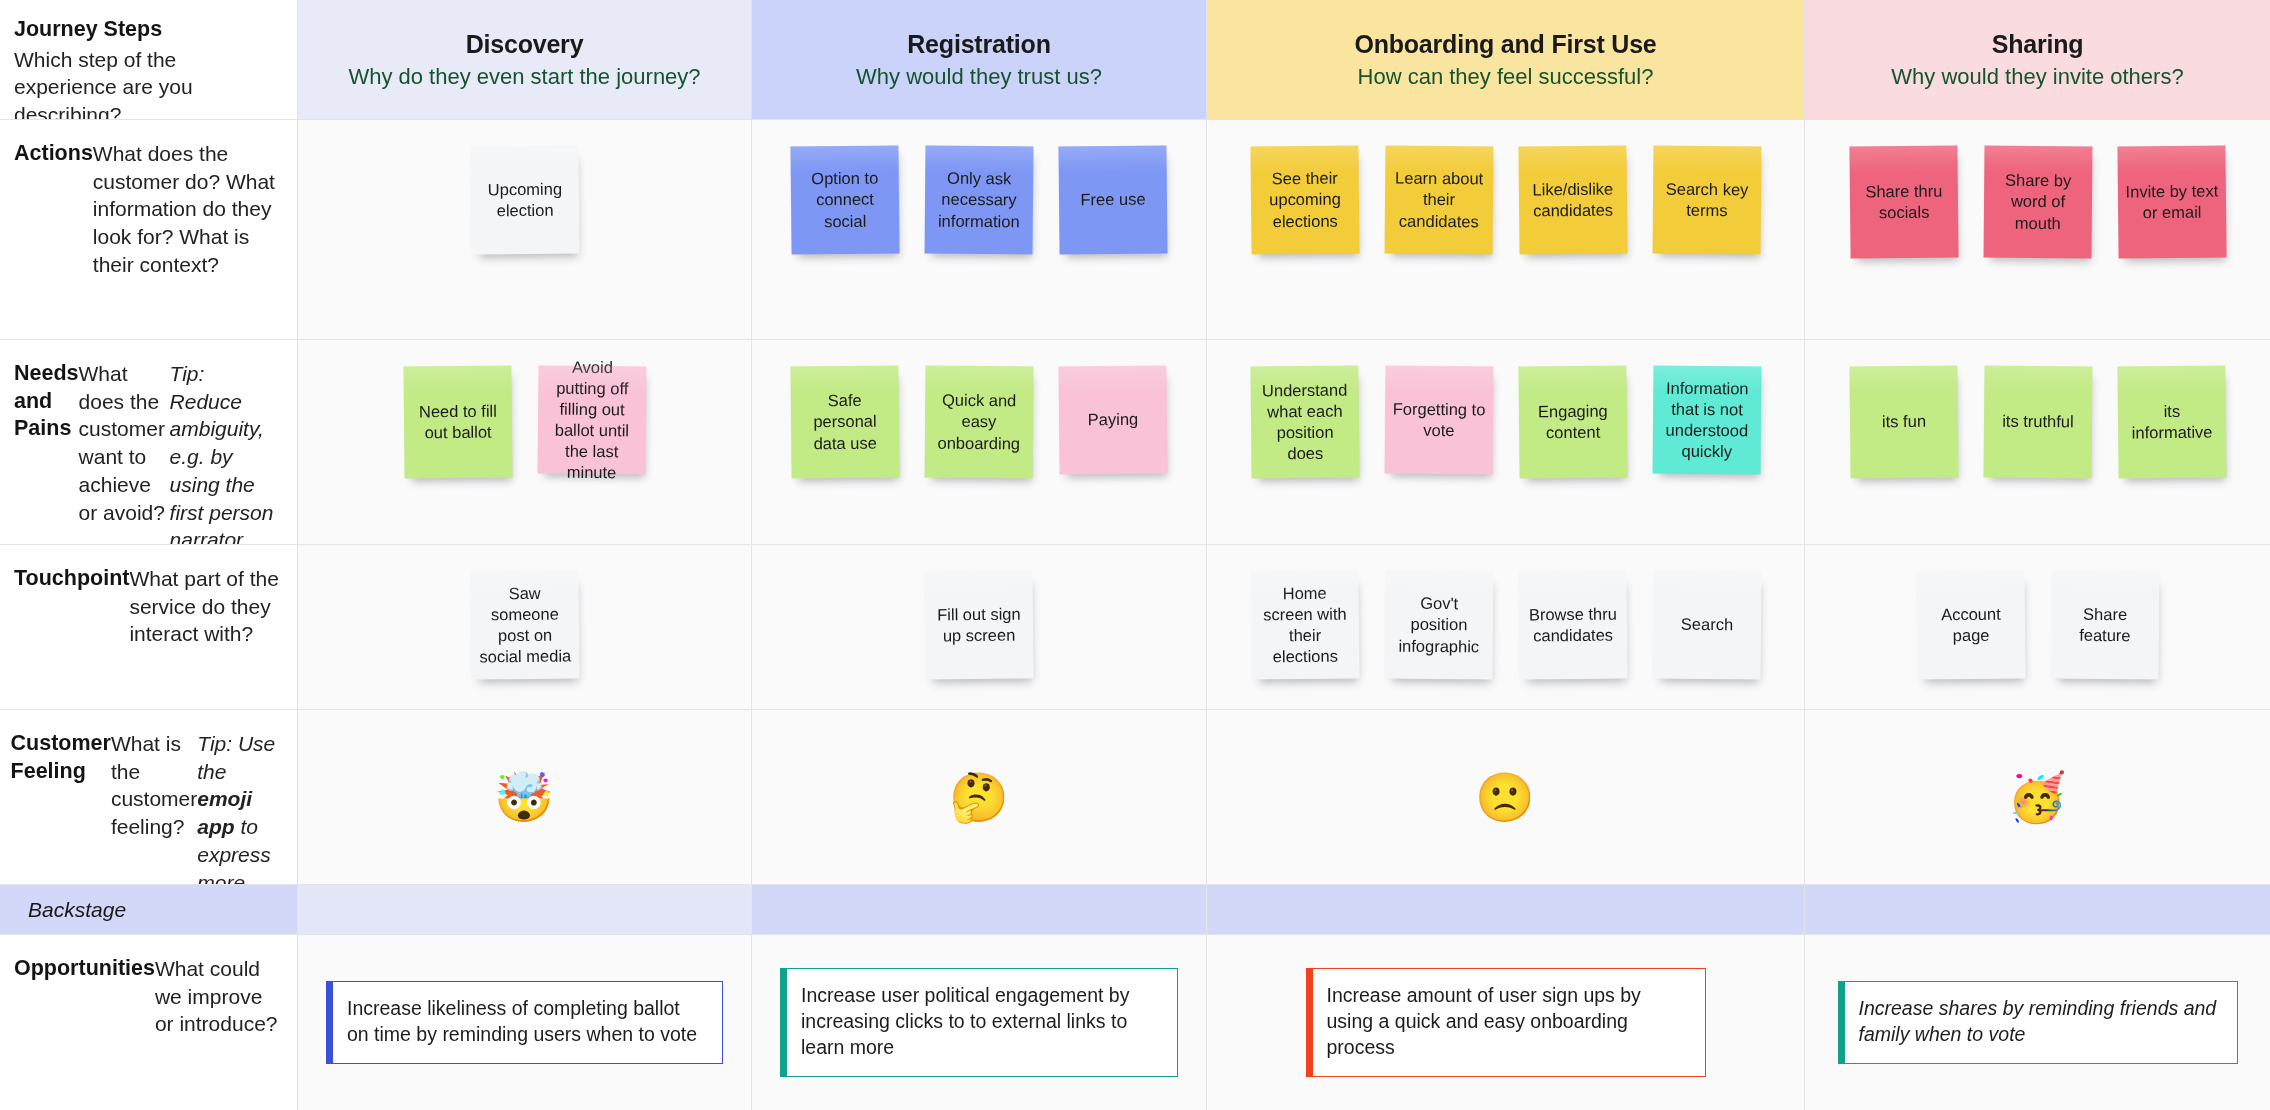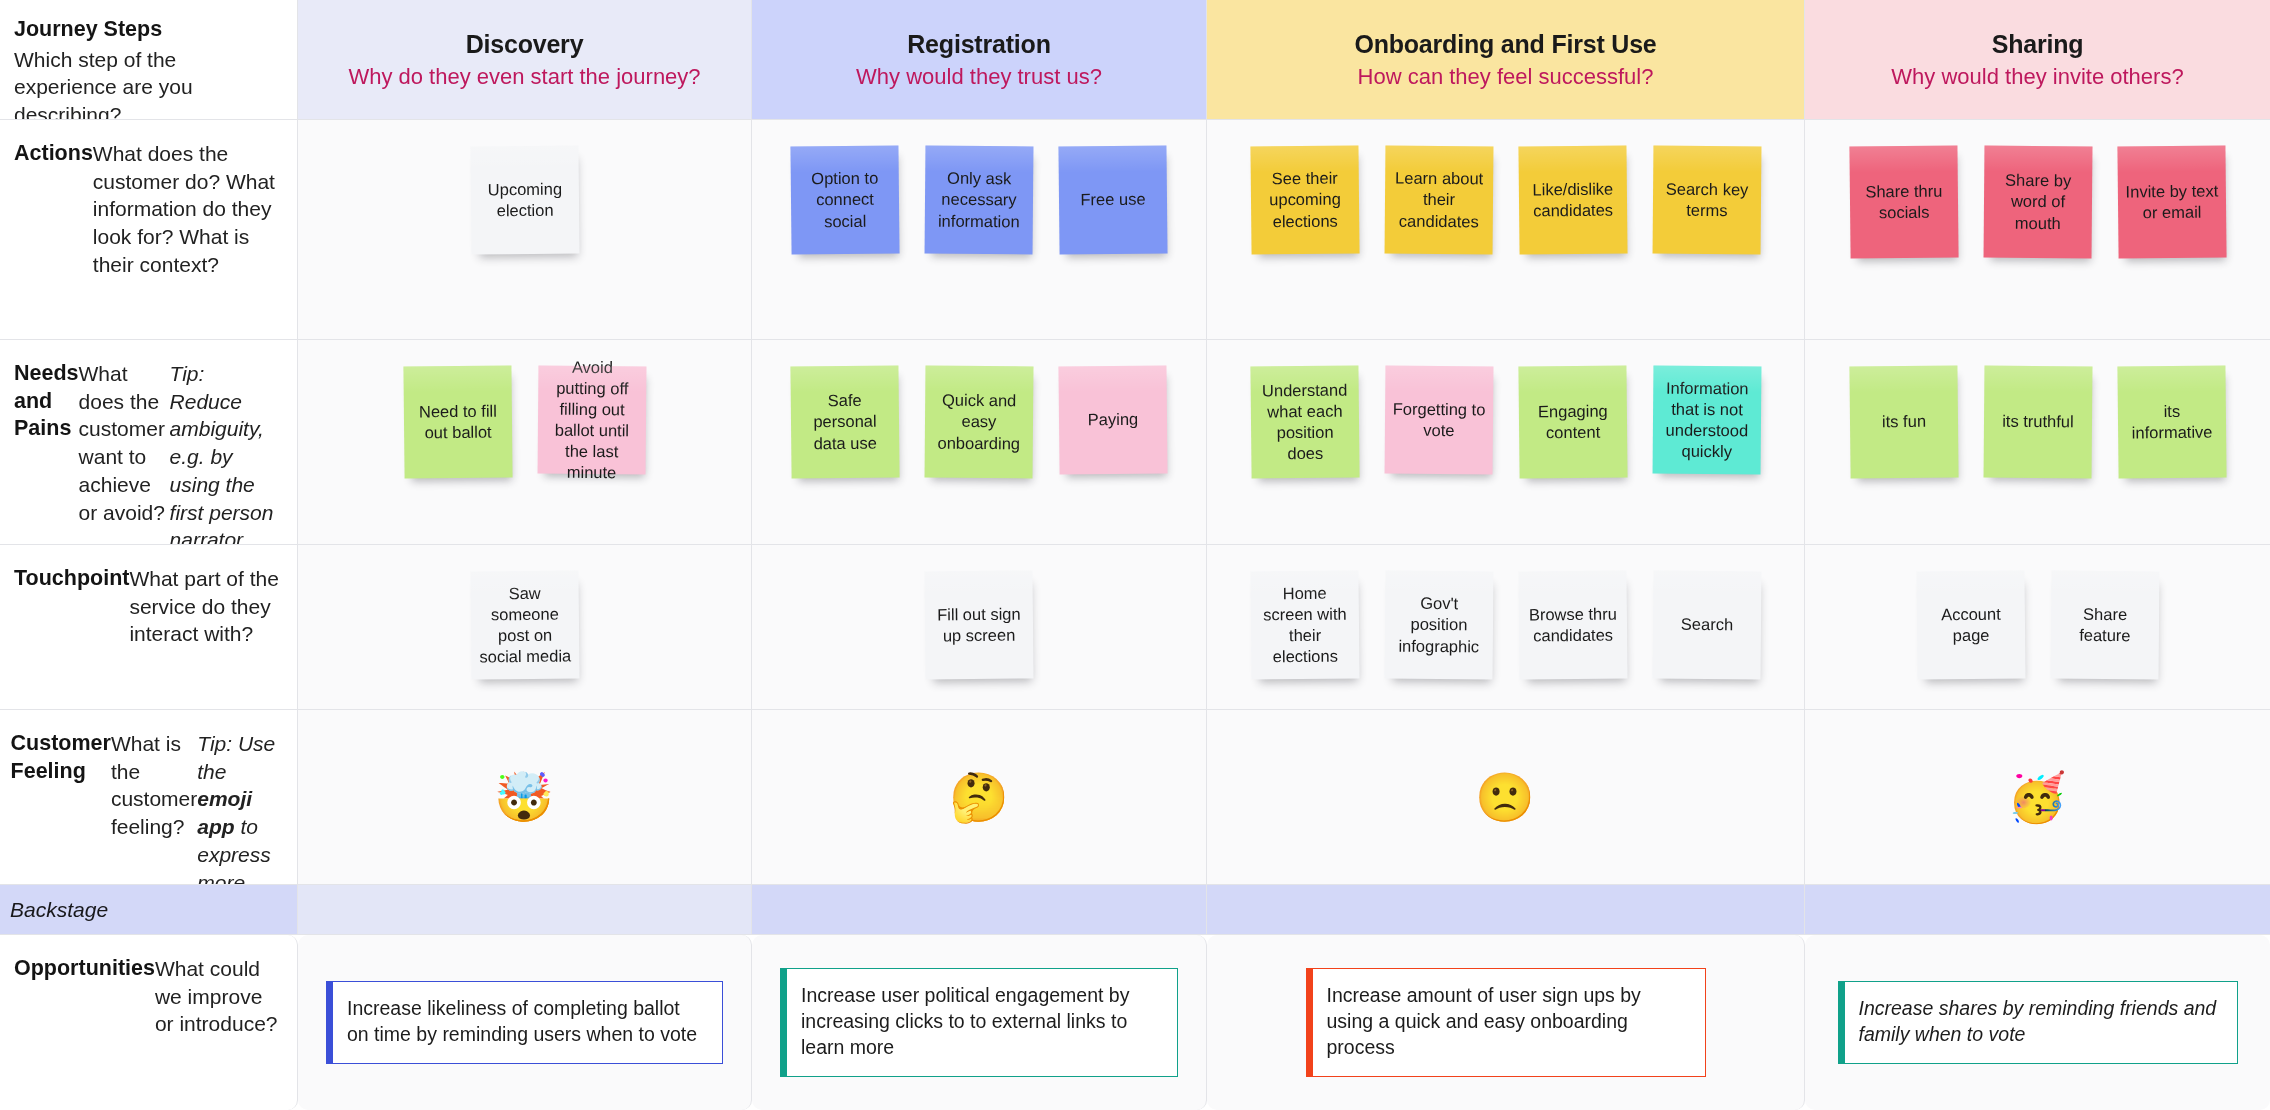--- a/index.html
+++ b/index.html
@@ -17,39 +17,39 @@
     grid-template-rows: 120px 220px 205px 165px 175px 50px 175px;
   }
 
   .cell {
     position: relative;
     border-right: 1px solid #e3e4e8;
     border-bottom: 1px solid #e3e4e8;
     overflow: hidden;
   }
   .cell.lastcol { border-right: none; }
-  .cell.lastrow { border-bottom: none; border-radius: 10px; }
+  .cell.lastrow { border-bottom: none; }
 
   
   .rowhead-cell {
     background: #ffffff;
     padding: 16px 22px 10px 14px;
   }
   .phase {
     display: flex; flex-direction: column;
     align-items: center; justify-content: center;
     text-align: center;
     padding: 0 14px;
   }
   .phase-title {
     font-size: 25px; font-weight: bold; letter-spacing: -0.2px;
     color: #1a1a1a; line-height: 1.2;
   }
   .phase-sub {
-    font-size: 22px; color: #be185d; margin-top: 5px; line-height: 1.2;
+    font-size: 22px; color: #14532d; margin-top: 5px; line-height: 1.2;
   }
 
   
   .rowlabel {
     background: #ffffff;
     padding: 20px 18px 12px 14px;
     display: flex; flex-direction: row; justify-content: flex-start;
   }
   .rowlabel.v-center { justify-content: center; }
   .rl-title {
@@ -105,21 +105,21 @@
   }
   .emoji {
     font-size: 48px; line-height: 1;
     font-family: "DejaVu Sans", sans-serif;
   }
 
   
   .backstage-label {
     background: #d3d8f8;
     display: flex; align-items: center;
-    padding-left: 10px;
+    padding-left: 28px;
     border-right: 1px solid #e3e4e8;
     border-bottom: 1px solid #e3e4e8;
   }
   .backstage-label span {
     font-size: 21px; font-style: italic; color: #18181b;
   }
   .backstage-cell {
     background: #d3d8f8;
     border-right: 1px solid #e3e4e8;
     border-bottom: 1px solid #e3e4e8;

